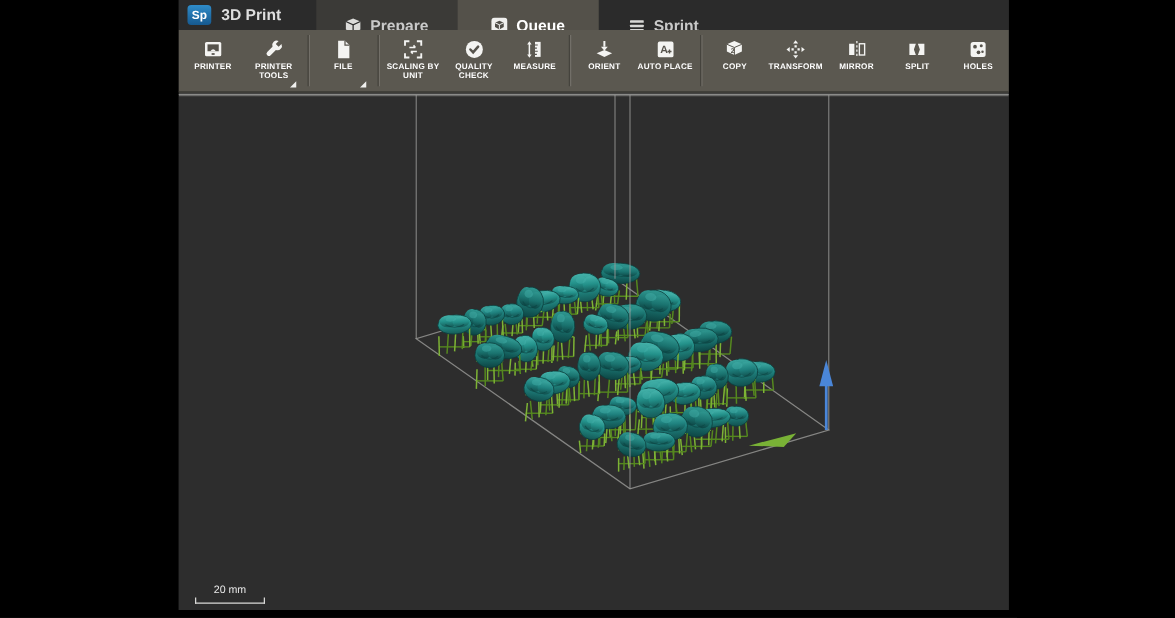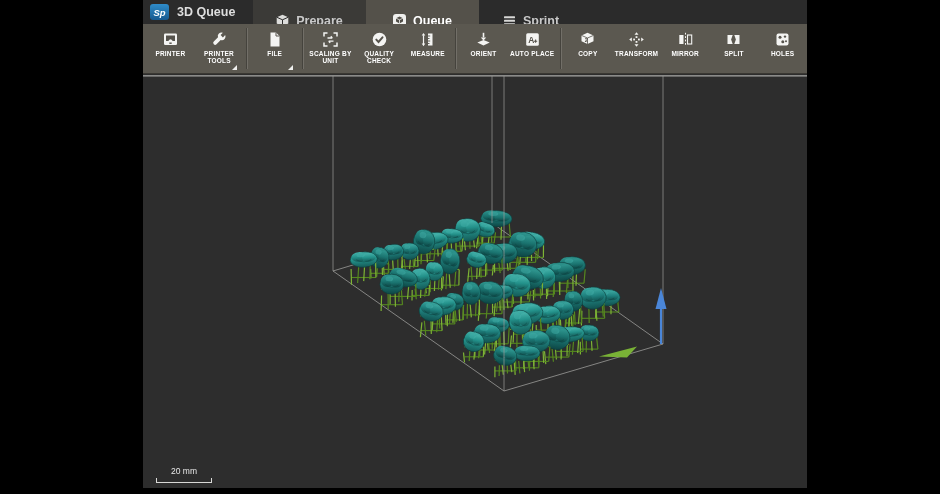--- a/index.html
+++ b/index.html
@@ -4,21 +4,21 @@
 <style>
   html,body{margin:0;padding:0;background:#000;}
   .stage{position:relative;width:940px;height:494px;background:#000;overflow:hidden;
          font-family:"Liberation Sans",sans-serif;-webkit-font-smoothing:antialiased;}
   .app{position:absolute;left:143px;top:0;width:664px;height:488px;background:#2d2d2d;}
 
   
   .topbar{position:relative;height:24px;background:#2b2b2b;display:flex;align-items:center;}
   .logo{width:19px;height:16px;margin-left:7px;border-radius:3px;
         background:linear-gradient(180deg,#2f8cc9,#16598f);
-        color:#fff;font-size:9.5px;font-weight:bold;font-style:italic;
+        color:#fff;font-size:9.5px;font-weight:bold;
         display:flex;align-items:center;justify-content:center;flex:0 0 auto;}
   .apptitle{color:#dedede;font-size:12.5px;font-weight:bold;margin-left:8px;white-space:nowrap;}
   #tabs .tab{position:absolute;top:0;height:41px;display:flex;align-items:center;
              justify-content:center;gap:7px;cursor:default;color:#c9c9c9;
              font-size:12.5px;font-weight:bold;}
   #tabs .tab svg{display:block;}
   .tab-0{left:110px;width:113px;background:#3b3a37;}
   .tab-1{left:223px;width:113px;}
   .tab-2{left:336px;width:104px;}
   #tabs .tab.active{background:#54514a;color:#fff;}
@@ -46,21 +46,21 @@
                 border-bottom:1.5px solid #d9d9d7;}
 </style>
 </head>
 <body>
 
 <div class="stage">
   <div class="app">
 
     <div class="topbar">
       <div class="logo">Sp</div>
-      <div class="apptitle">3D Queue</div>
+      <div class="apptitle">3D Print</div>
       <div id="tabs">
           <div class="tab tab-0">
             <span>
               <svg width="13" height="13" viewBox="0 0 13 13">
                 <path d="M6.5 .8 12.3 3.2v6.4L6.5 12.4.7 9.6V3.2z" fill="#dcdcda"></path>
                 <path d="M.7 3.2 6.5 5.8 12.3 3.2M6.5 5.8v6.6" stroke="#2b2b2b" stroke-width="1" fill="none"></path>
               </svg>
             </span>
             <span>Prepare</span>
           </div>

